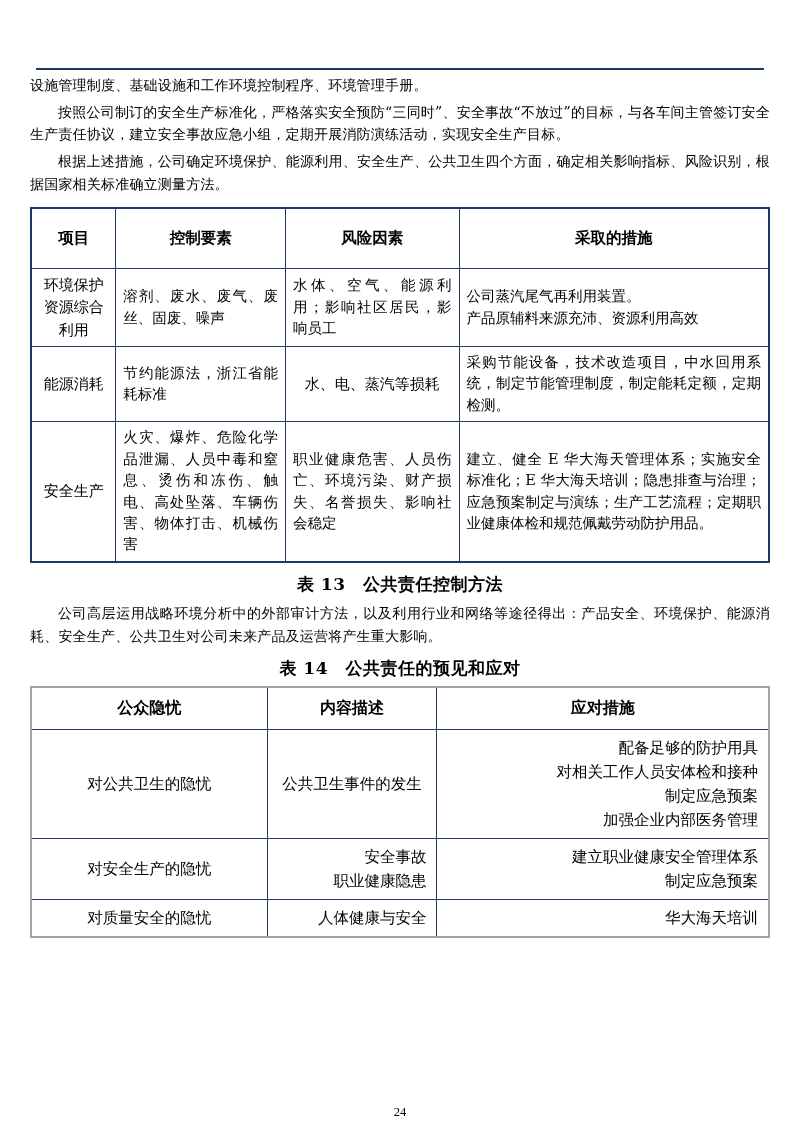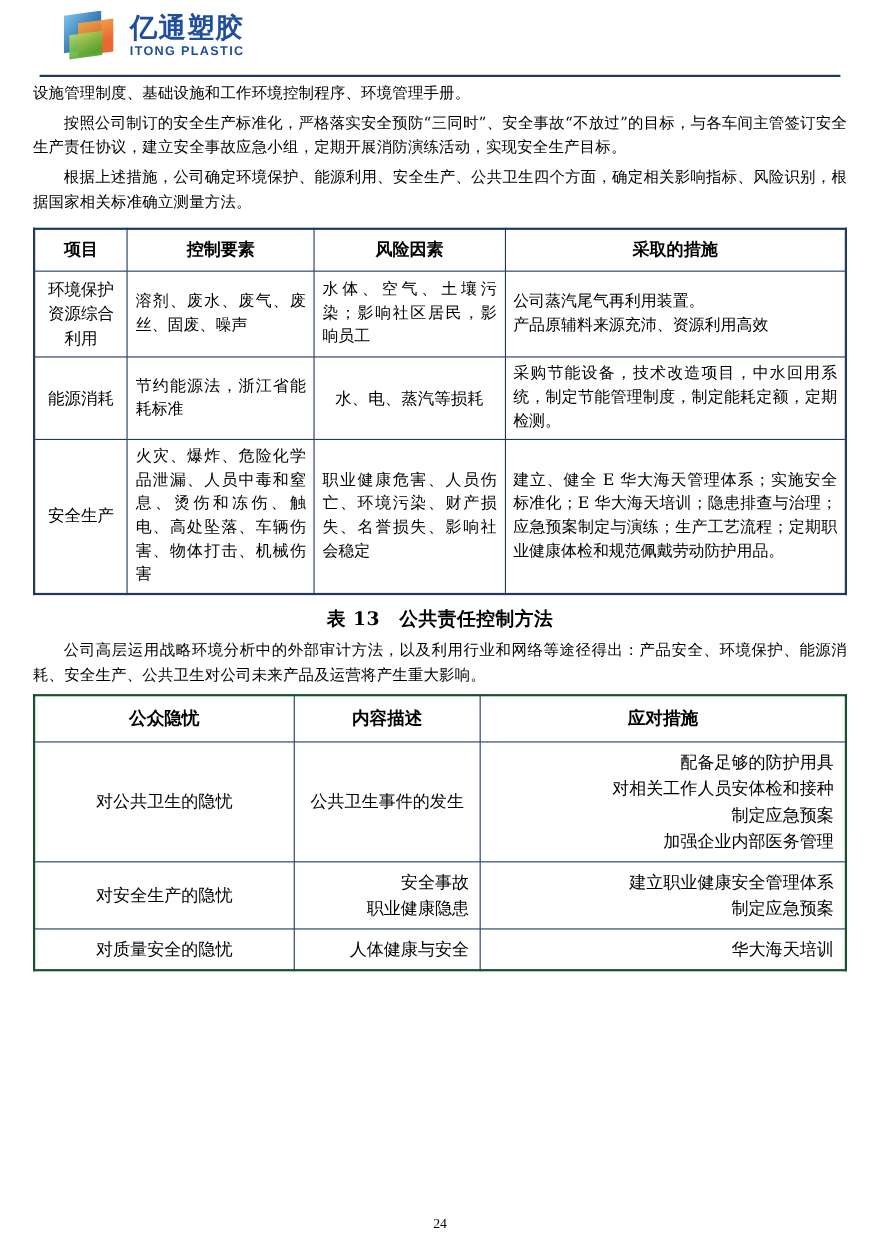--- a/index.html
+++ b/index.html
@@ -120,42 +120,42 @@
     padding: 5px 7px;
     vertical-align: middle;
     line-height: 1.48;
     text-align: left;
   }
   .tbl13 th {
     text-align: center;
     font-weight: bold;
     background: #ffffff;
     font-size: 15.5px;
-    padding: 7px 4px;
+    padding: 18px 4px;
   }
   .tbl13 td.head-cell {
     text-align: center;
     font-size: 15px;
   }
   .tbl13 td.just {
     text-align: justify;
     text-justify: inter-ideograph;
   }
 
   .caption {
     text-align: center;
     font-size: 17px;
     font-weight: bold;
     margin: 10px 0 6px 0;
     letter-spacing: .5px;
   }
 
   .tbl14 {
     margin-top: 6px;
-    border: 2px solid #14532d;
+    border: 2px solid #a3a3a3;
     font-size: 15.5px;
   }
   .tbl14 th, .tbl14 td {
     border: 1px solid #1f3864;
     padding: 6px 10px;
     line-height: 1.55;
     vertical-align: middle;
   }
   .tbl14 th {
     text-align: center;
@@ -180,31 +180,20 @@
     font-size: 12.5px;
     font-family: Liberation Serif, serif;
   }
 </style>
 </head>
 <body>
 
 <div class="page">
 
   <div class="header">
-    <div class="logo">
-      <div class="logo-mark">
-        <div class="sq1"></div>
-        <div class="sq2"></div>
-        <div class="sq3"></div>
-      </div>
-      <div class="logo-text">
-        <div class="logo-cn">亿通塑胶</div>
-        <div class="logo-en">ITONG PLASTIC</div>
-      </div>
-    </div>
     <div class="header-rule"></div>
   </div>
 
   <div class="content">
 
     <p class="para">设施管理制度、基础设施和工作环境控制程序、环境管理手册。</p>
     <p class="para indent">按照公司制订的安全生产标准化，严格落实安全预防“三同时”、安全事故“不放过”的目标，与各车间主管签订安全生产责任协议，建立安全事故应急小组，定期开展消防演练活动，实现安全生产目标。</p>
     <p class="para indent">根据上述措施，公司确定环境保护、能源利用、安全生产、公共卫生四个方面，确定相关影响指标、风险识别，根据国家相关标准确立测量方法。</p>
 
     <table class="tbl13">
@@ -219,21 +208,21 @@
           <th>项目</th>
           <th>控制要素</th>
           <th>风险因素</th>
           <th>采取的措施</th>
         </tr>
       </thead>
       <tbody>
         <tr>
           <td class="head-cell">环境保护资源综合利用</td>
           <td class="just">溶剂、废水、废气、废丝、固废、噪声</td>
-          <td class="just">水体、空气、土壤污染；影响社区居民，影响员工</td>
+          <td class="just">水体、空气、能源利用；影响社区居民，影响员工</td>
           <td class="just" style="white-space:pre-line">公司蒸汽尾气再利用装置。
 产品原辅料来源充沛、资源利用高效</td>
         </tr>
         <tr>
           <td class="head-cell">能源消耗</td>
           <td class="just">节约能源法，浙江省能耗标准</td>
           <td class="head-cell">水、电、蒸汽等损耗</td>
           <td class="just">采购节能设备，技术改造项目，中水回用系统，制定节能管理制度，制定能耗定额，定期检测。</td>
         </tr>
         <tr>
@@ -242,20 +231,21 @@
           <td class="just">职业健康危害、人员伤亡、环境污染、财产损失、名誉损失、影响社会稳定</td>
           <td class="just">建立、健全 E 华大海天管理体系；实施安全标准化；E 华大海天培训；隐患排查与治理；应急预案制定与演练；生产工艺流程；定期职业健康体检和规范佩戴劳动防护用品。</td>
         </tr>
       </tbody>
     </table>
 
     <div class="caption">表 13　公共责任控制方法</div>
 
     <p class="para indent">公司高层运用战略环境分析中的外部审计方法，以及利用行业和网络等途径得出：产品安全、环境保护、能源消耗、安全生产、公共卫生对公司未来产品及运营将产生重大影响。</p>
 
+    <div class="caption">表 14　公共责任的预见和应对</div>
 
     <table class="tbl14">
       <colgroup>
         <col style="width:32%">
         <col style="width:23%">
         <col style="width:45%">
       </colgroup>
       <thead>
         <tr>
           <th>公众隐忧</th>

